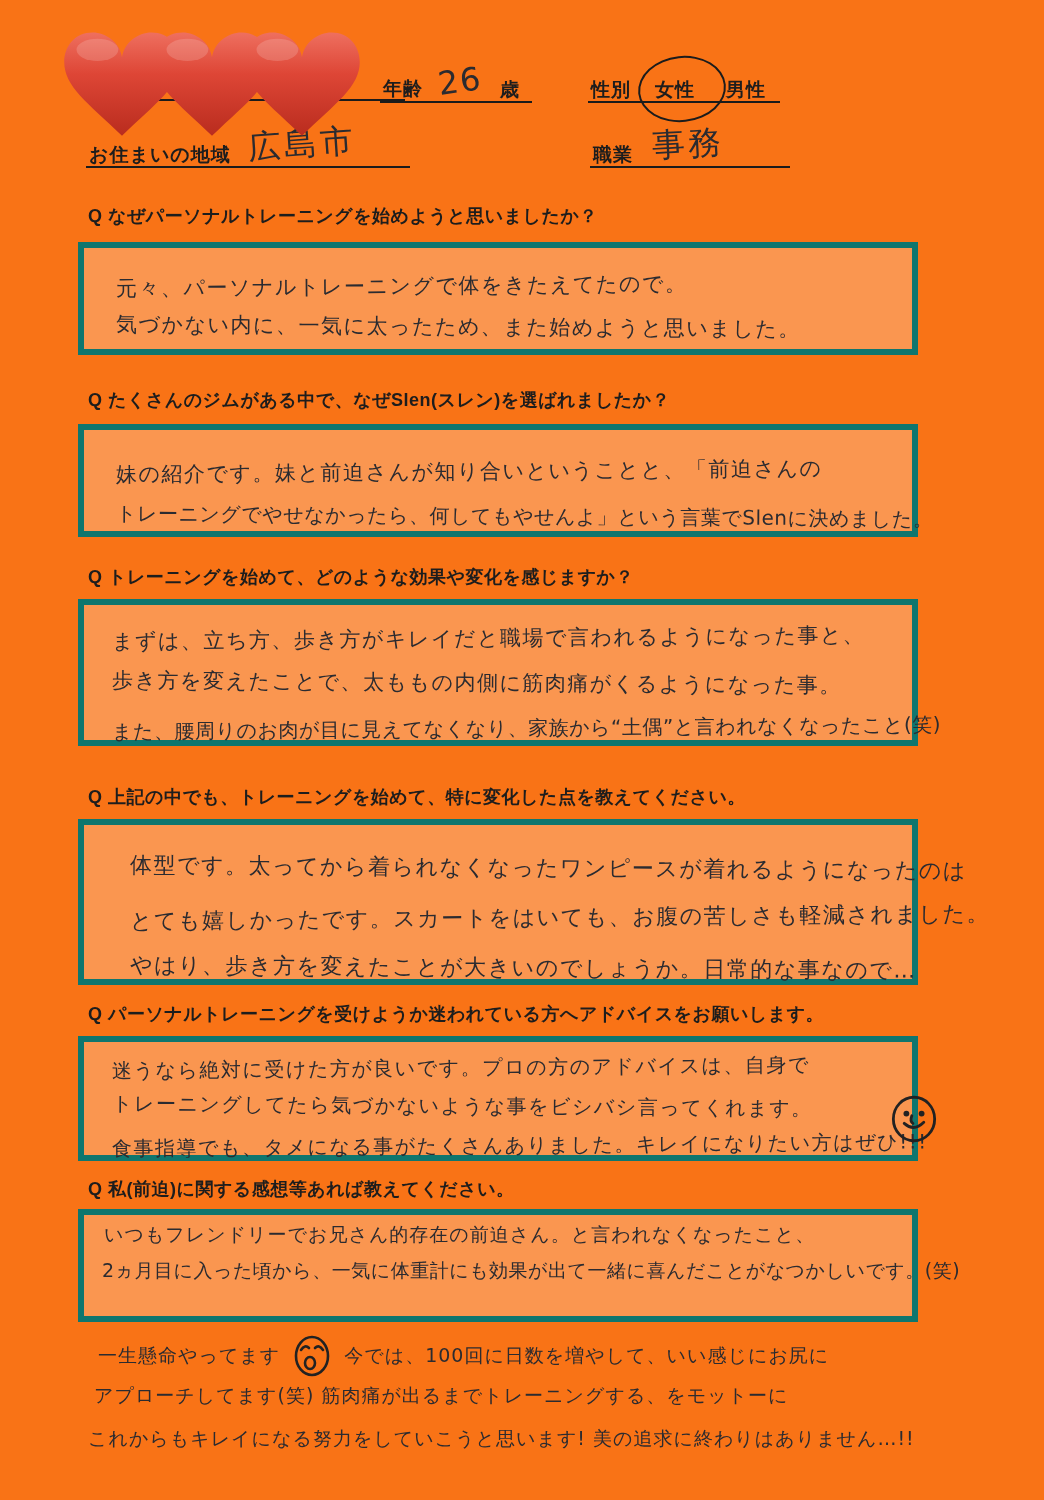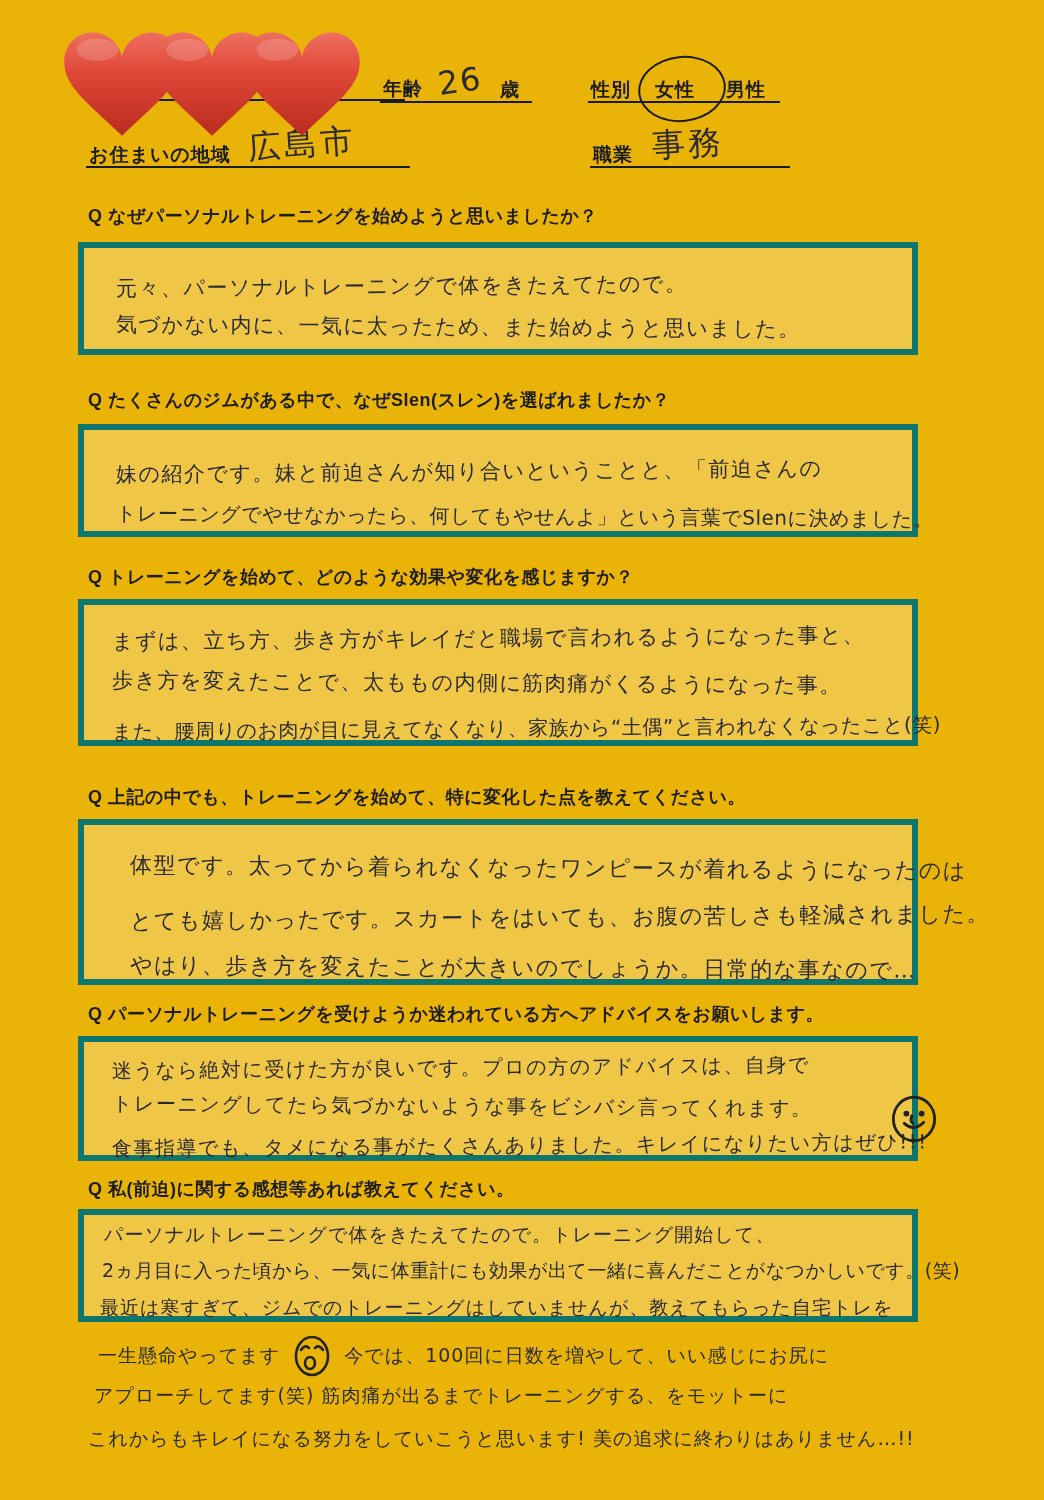--- a/index.html
+++ b/index.html
@@ -1,18 +1,18 @@
 <!DOCTYPE html>
 <html lang="ja"><head>
 <meta charset="utf-8">
 <style>
   html,body{margin:0;padding:0;background:#e6e6e4;}
   .paper{
     position:relative;width:1044px;height:1500px;margin:0 auto;
-    background:#eab308;overflow:hidden;
+    background:#f97316;overflow:hidden;
     font-family:"Liberation Sans","DejaVu Sans",sans-serif;
     color:#1d1d1d;
   }
   .abs{position:absolute;}
   .label{font-weight:bold;font-size:19px;letter-spacing:1px;white-space:nowrap;}
   .uline{position:absolute;height:0;border-bottom:2px solid #1b1b1b;}
   .hand{
     font-family:"DejaVu Sans",cursive;
     color:#2b2b30;white-space:nowrap;letter-spacing:1.5px;
     display:inline-block;
@@ -131,23 +131,22 @@
       <circle cx="15" cy="18" r="1.4" fill="#222"></circle>
       <circle cx="29" cy="18" r="1.4" fill="#222"></circle>
       <path d="M13 27 Q22 35 31 26"></path>
       <path d="M20 20 Q18 25 21 27"></path>
     </svg>
   </div>
 
   <div class="section" style="top:1177px;width:966px;height:320px;">
     <div class="q-title">Q 私(前迫)に関する感想等あれば教えてください。</div>
     <div class="answer-box" style="top:32px;height:113px;"></div>
-    <span class="hand q6-line r1" style="left:26px;top:45px;font-size:19px;letter-spacing:1px;">パーソナルトレーニングで体をきたえてたので。トレーニング開始して、</span>
+    <span class="hand q6-line r1" style="left:26px;top:45px;font-size:19px;letter-spacing:1px;">いつもフレンドリーでお兄さん的存在の前迫さん。と言われなくなったこと、</span>
     <span class="hand q6-line r2" style="left:24px;top:81px;font-size:19px;letter-spacing:0.5px;">2ヵ月目に入った頃から、一気に体重計にも効果が出て一緒に喜んだことがなつかしいです。(笑)</span>
-    <span class="hand q6-line r1" style="left:22px;top:118px;font-size:19px;letter-spacing:1px;">最近は寒すぎて、ジムでのトレーニングはしていませんが、教えてもらった自宅トレを</span>
     <div class="q6-line q6-row" style="left:20px;top:156px;">
       <span class="hand r2" style="font-size:19px;letter-spacing:1px;">一生懸命やってます</span>
       <svg class="doodle" width="40" height="46" viewBox="0 0 40 46">
         <ellipse cx="20" cy="23" rx="16" ry="19"></ellipse>
         <path d="M9 17 Q13 11 17 15"></path>
         <path d="M23 15 Q27 11 31 17"></path>
         <ellipse cx="18" cy="30" rx="5" ry="6"></ellipse>
       </svg>
       <span class="hand r1" style="font-size:19px;letter-spacing:1px;">今では、100回に日数を増やして、いい感じにお尻に</span>
     </div>

